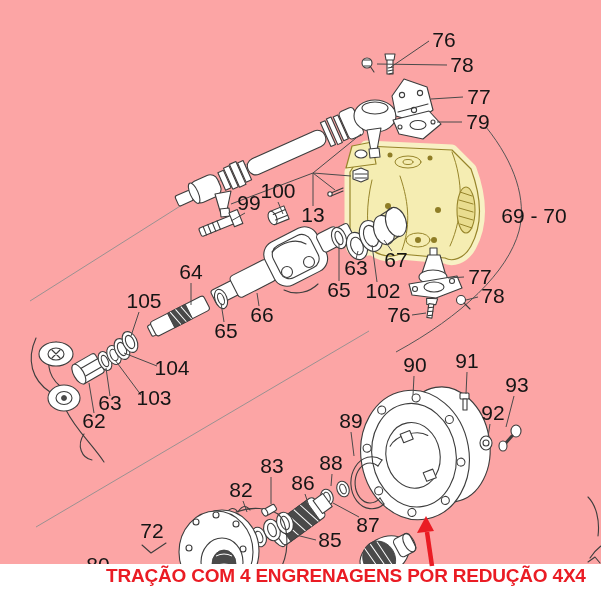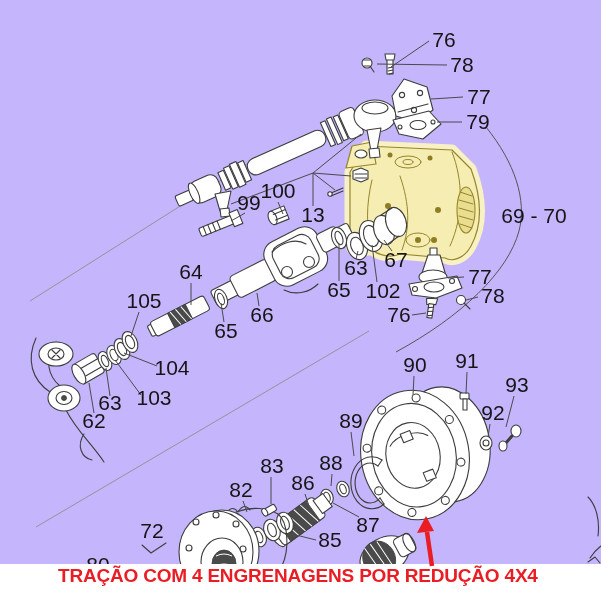--- a/index.html
+++ b/index.html
@@ -1,16 +1,16 @@
 <!DOCTYPE html>
 <html><head>
 <meta charset="utf-8">
 <style>
   html,body{margin:0;padding:0;background:#fff;}
-  #stage{position:relative;width:601px;height:600px;background:#c4b5fd;overflow:hidden;
+  #stage{position:relative;width:601px;height:600px;background:#fca5a5;overflow:hidden;
          font-family:"Liberation Sans",sans-serif;}
   #art{position:absolute;left:0;top:0;}
   .ln{fill:none;stroke:#3d3d3d;stroke-width:1.1;stroke-linejoin:round;stroke-linecap:round;}
   .pt{fill:#ffffff;stroke:#3d3d3d;stroke-width:1.1;stroke-linejoin:round;}
   .thin{fill:none;stroke:#8f8f8f;stroke-width:0.9;}
   .yl{fill:#f5edb2;stroke:#97852b;stroke-width:1.2;stroke-linejoin:round;}
   .yln{fill:none;stroke:#97852b;stroke-width:1;stroke-linecap:round;}
   .ydot{fill:#8f7d26;stroke:none;}
   .dk{fill:#4a4a4a;stroke:#3d3d3d;stroke-width:0.8;}
   .wht{stroke:#ffffff;stroke-width:1;fill:none;}
@@ -390,20 +390,20 @@
         <text x="303" y="490" class="callout">86</text>
         <text x="241" y="497" class="callout">82</text>
         <text x="368" y="532" class="callout">87</text>
         <text x="330" y="547" class="callout">85</text>
         <text x="152" y="538" class="callout">72</text>
         <text x="98" y="572" class="callout">80</text>
       </g>
   </svg>
 
   <div id="caption-band">
-    <div id="caption-text" style="color: rgb(234, 28, 36);">TRAÇÃO COM 4 ENGRENAGENS POR REDUÇÃO 4X4</div>
+    <div id="caption-text" style="color: rgb(234, 28, 36); margin-left: 48px;">TRAÇÃO COM 4 ENGRENAGENS POR REDUÇÃO 4X4</div>
   </div>
 
   <svg id="arrow-layer" width="601" height="600" viewBox="0 0 601 600">
     <polygon points="426,516 417,533 434,531" fill="#ea1c24"></polygon>
     <line x1="432" y1="566" x2="427" y2="532" stroke="#ea1c24" stroke-width="4.5"></line>
   </svg>
 </div>
 
 </body></html>

